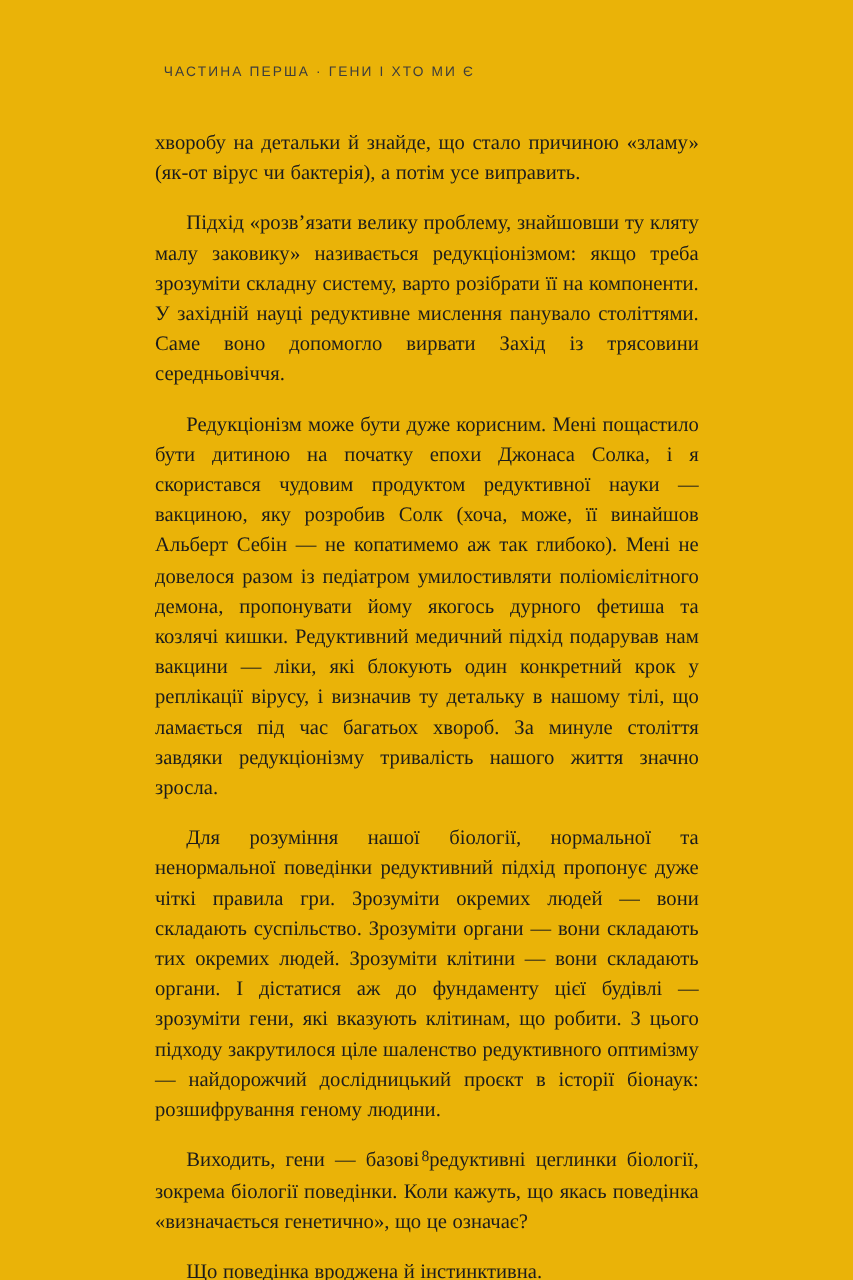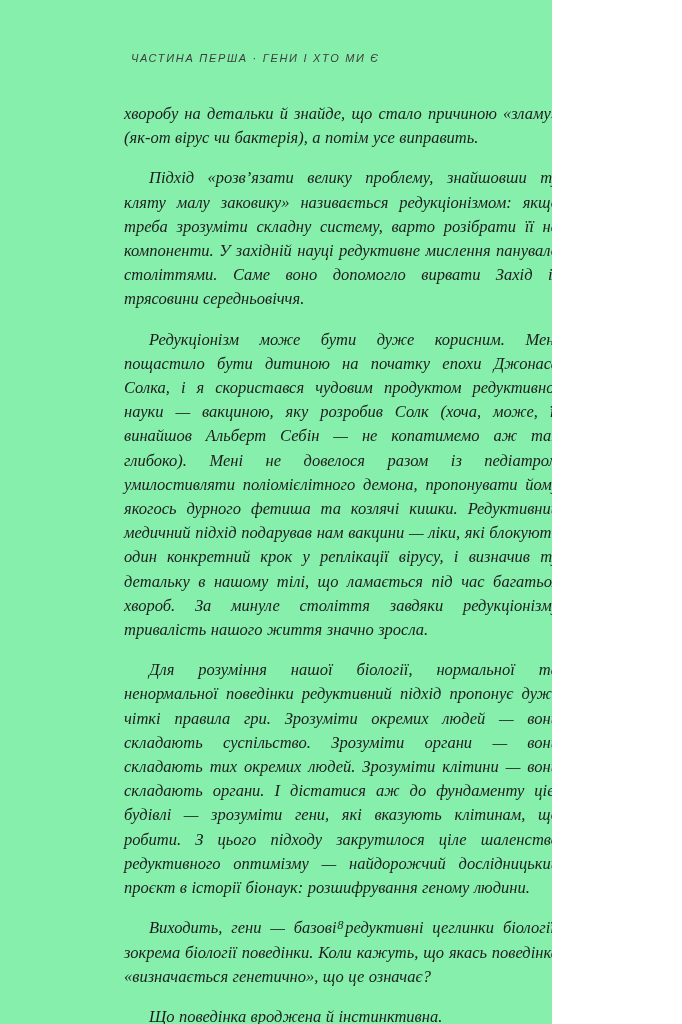--- a/index.html
+++ b/index.html
@@ -2,27 +2,26 @@
 <html lang="uk"><head>
 <meta charset="utf-8">
 <style>
   html, body {
     margin: 0;
     padding: 0;
     background: #ffffff;
   }
   .page {
     position: relative;
-    width: 552px;
+    width: 682px;
     height: 1024px;
-    background: #86efac;
+    background: #eab308;
     overflow: hidden;
     font-family: "Liberation Serif", serif;
     color: #1c1c1c;
-    font-style: italic;
   }
   .running-head {
     position: absolute;
     left: 131px;
     top: 52px;
     font-family: "Liberation Sans", sans-serif;
     font-size: 11px;
     font-weight: 400;
     letter-spacing: 1.7px;
     color: #3d3d3d;

